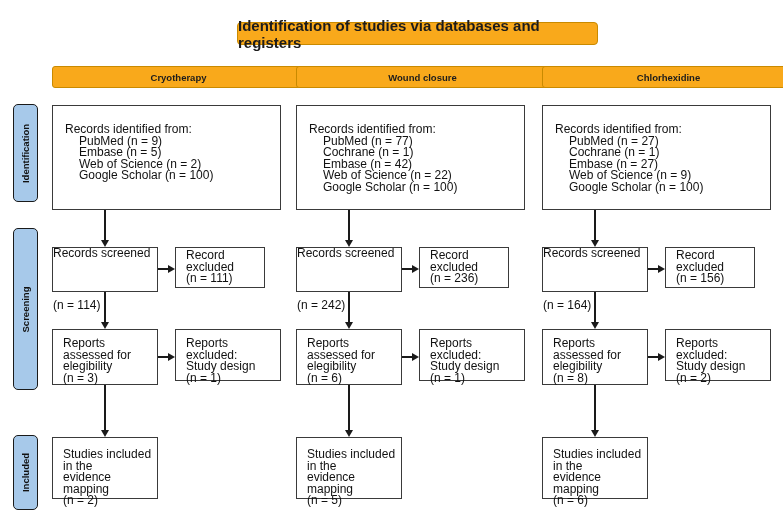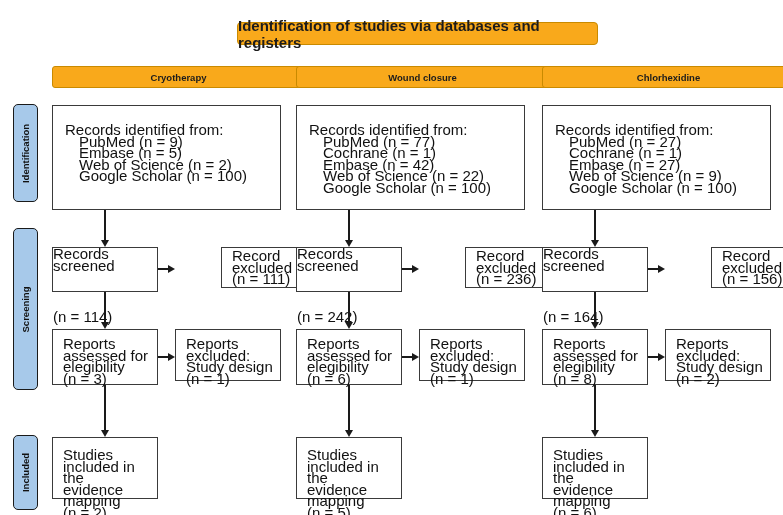--- a/index.html
+++ b/index.html
@@ -40,26 +40,26 @@
   .stage.identification{top:104px;height:98px;}
   .stage.screening{top:228px;height:162px;}
   .stage.included{top:435px;height:75px;}
 
   
   .col{position:absolute;top:66px;width:229px;height:433px;}
   .col.c0{left:52px;} .col.c1{left:296px;} .col.c2{left:542px;}
 
   .box{
     position:absolute;background:#fff;border:1.5px solid #3a3a3a;
-    font-size:15px;line-height:11.5px;color:#111;
+    font-size:12px;line-height:11.5px;color:#111;
   }
   .box-identified{left:0;top:39px;width:229px;height:105px;padding:18px 6px 0 12px;}
   .box-identified .indent{padding-left:14px;}
   .box-screened{left:0;top:181px;width:106px;height:45px;display:flex;flex-direction:column;justify-content:space-between;gap:40px;}
-  .box-scr-excl{left:123px;top:181px;width:90px;height:41px;display:flex;flex-direction:column;justify-content:center;padding-left:10px;margin-left:46px;}
+  .box-scr-excl{left:123px;top:181px;width:90px;height:41px;display:flex;flex-direction:column;justify-content:center;padding-left:10px;}
   .box-assessed{left:0;top:263px;width:106px;height:56px;padding:8px 4px 0 10px;}
   .box-rep-excl{left:123px;top:263px;width:106px;height:52px;padding:8px 4px 0 10px;}
   .box-included{left:0;top:371px;width:106px;height:62px;padding:11px 4px 0 10px;}
 
   
   .varrow{position:absolute;width:2px;background:var(--line-dark);}
   .varrow::after{
     content:"";position:absolute;bottom:-7px;left:-3px;
     border-left:4px solid transparent;border-right:4px solid transparent;
     border-top:7px solid var(--line-dark);

